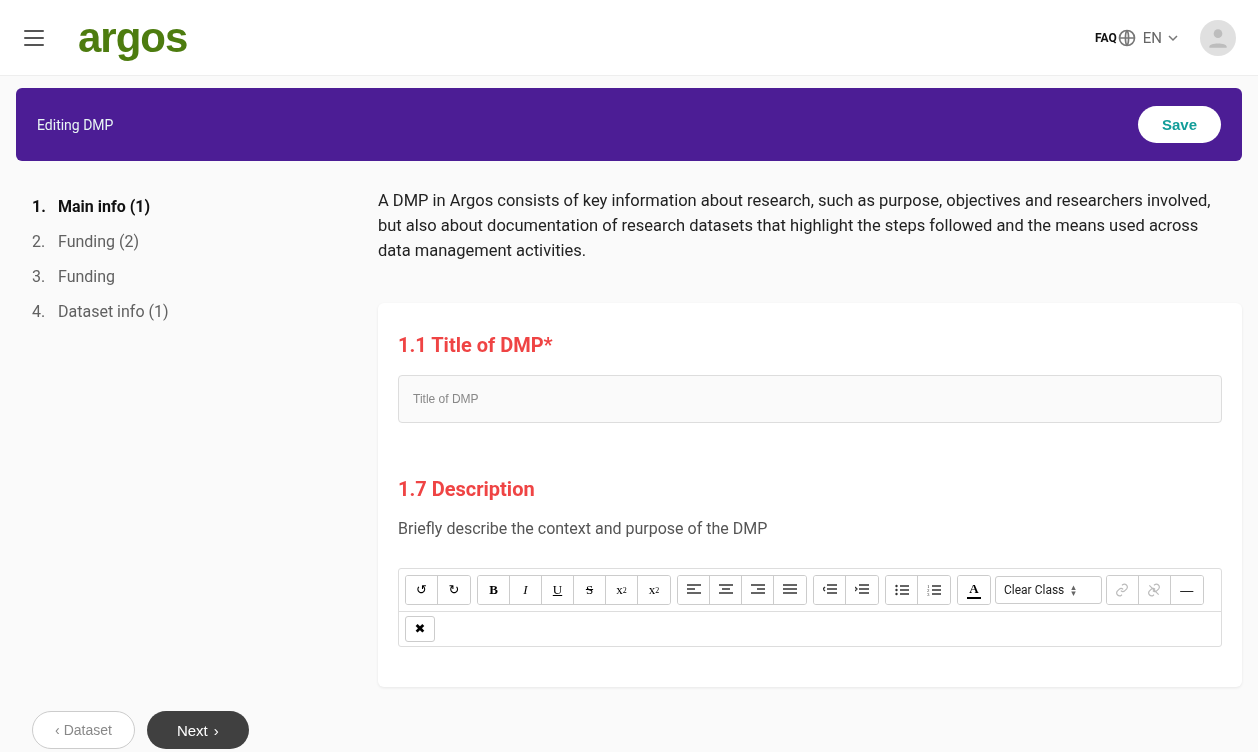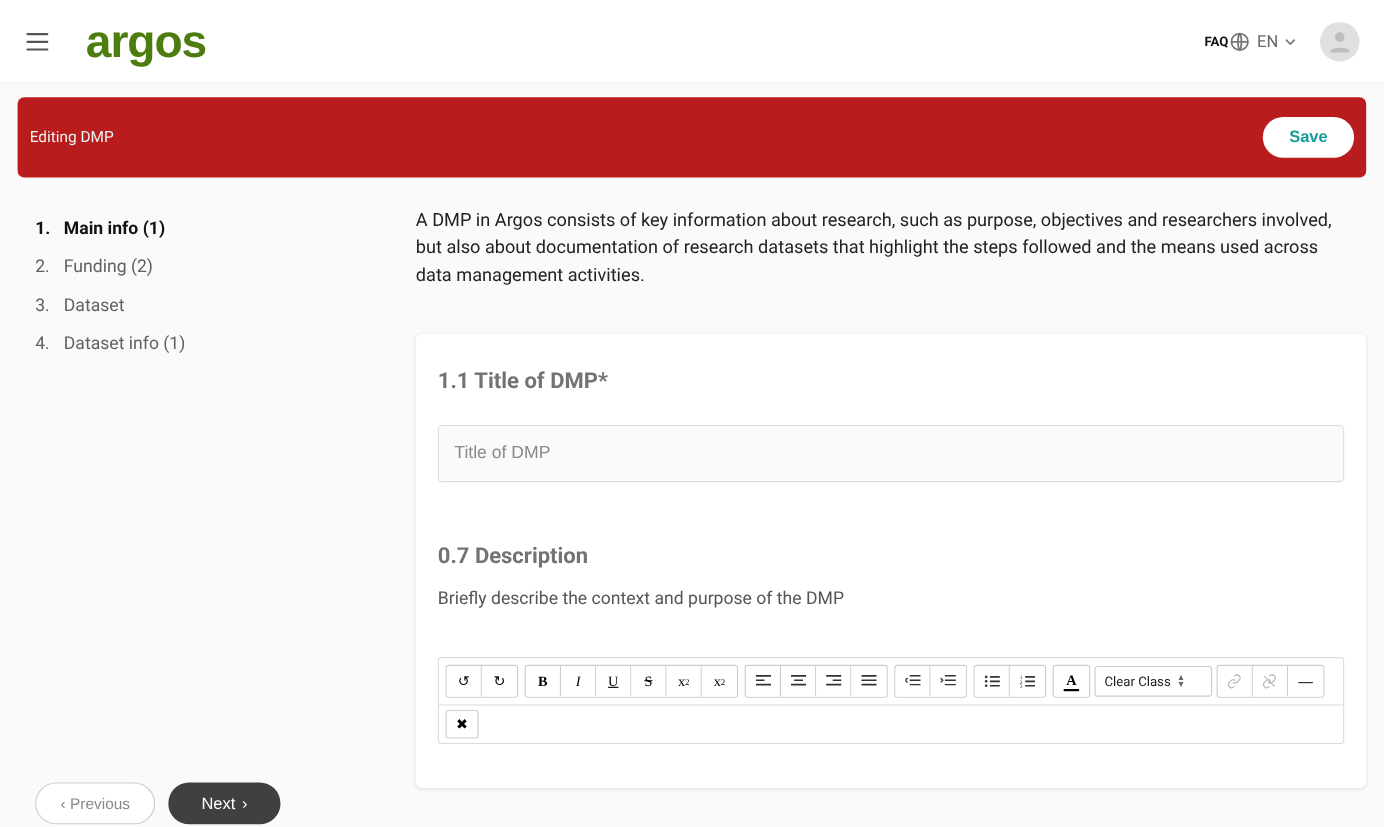--- a/index.html
+++ b/index.html
@@ -42,23 +42,23 @@
     overflow-y: scroll;
     background:#fafafa;
   }
   .page-scroll::-webkit-scrollbar{width:10px;}
   .page-scroll::-webkit-scrollbar-thumb{background:#c7c7c7;border-radius:0;}
   .page-scroll::-webkit-scrollbar-track{background:#f1f1f1;}
 
   
   .banner{
     margin:12px 16px 0 16px;
-    background:#b91c1c;
+    background:#4c1d95;
     border-radius:6px;
-    padding:18px 11px;
+    padding:18px 21px;
     display:flex;
     align-items:center;
     color:#fff;
   }
   .banner-title{font-size:14px;color:#e8f5f4;}
   .banner-spacer{flex:1;}
   .save-btn{
     background:#fff;color:#129d99;border:none;border-radius:22px;padding:10px 24px;
     font-size:15px;font-weight:600;cursor:pointer;text-align:right;
   }
@@ -78,27 +78,27 @@
   }
   .next-btn{
     background:#404040;border:none;color:#fff;border-radius:24px;
     padding:10px 30px;font-size:15px;font-weight:500;display:flex;align-items:center;gap:6px;cursor:pointer;
   }
 
   
   .content-col{flex:1;}
   .intro{font-size:16.5px;line-height:1.5;color:#222;margin-bottom:40px;padding-right:20px;}
   .card{background:#fff;border-radius:6px;box-shadow:0 1px 3px rgba(0,0,0,0.08);padding:30px 20px 40px 20px;}
-  .section-title{font-size:20px;font-weight:700;color:#737373;margin-bottom:18px;}
+  .section-title{font-size:20px;font-weight:700;color:#ef4444;margin-bottom:18px;}
   .text-input{
     width:100%;border:1px solid #ddd;border-radius:4px;background:#fafafa;padding:16px 14px;
-    font-size:16px;color:#333;margin-bottom:54px;margin-top:11px;
+    font-size:12px;color:#333;margin-bottom:54px;
   }
   .text-input::placeholder{color:#888;}
-  .hint{font-size:16px;color:#555;margin-bottom:44px;}
+  .hint{font-size:16px;color:#555;margin-bottom:30px;}
 
   
   .rte{border:1px solid #ddd;border-radius:3px;}
   .rte-toolbar{padding:6px;border-bottom:1px solid #ddd;display:flex;flex-wrap:wrap;gap:4px;align-items:center;}
   .btn-group{display:inline-flex;border:1px solid #ccc;border-radius:3px;overflow:hidden;}
   .btn-group + .btn-group{margin-left:2px;}
   .tb-btn{
     width:32px;height:28px;background:#fff;border:none;border-right:1px solid #ccc;
     display:flex;align-items:center;justify-content:center;cursor:pointer;font-size:13px;
     font-family: Georgia, serif;
@@ -166,47 +166,47 @@
         <li class="active">
           <span class="num">1.</span>
           <span>Main info (1)</span>
         </li>
         <li>
           <span class="num">2.</span>
           <span>Funding (2)</span>
         </li>
         <li>
           <span class="num">3.</span>
-          <span>Dataset</span>
+          <span>Funding</span>
         </li>
         <li>
           <span class="num">4.</span>
           <span>Dataset info (1)</span>
         </li>
       </ul>
       <div class="nav-buttons">
         <button class="prev-btn">
           <span class="chev">‹</span>
-          <span>Previous</span>
+          <span>Dataset</span>
         </button>
         <button class="next-btn">
           <span>Next</span>
           <span class="chev">›</span>
         </button>
       </div>
     </div>
 
     <div class="content-col">
       <p class="intro">A DMP in Argos consists of key information about research, such as purpose, objectives and researchers involved, but also about documentation of research datasets that highlight the steps followed and the means used across data management activities.</p>
 
       <div class="card">
         <div class="section-title">1.1 Title of DMP*</div>
         <input type="text" class="text-input" placeholder="Title of DMP" style="">
 
-        <div class="section-title">0.7 Description</div>
+        <div class="section-title">1.7 Description</div>
         <p class="hint">Briefly describe the context and purpose of the DMP</p>
 
         <div class="rte">
           <div class="rte-toolbar">
             <div class="btn-group">
               <button class="tb-btn">↺</button>
               <button class="tb-btn">↻</button>
             </div>
             <div class="btn-group">
               <button class="tb-btn">

